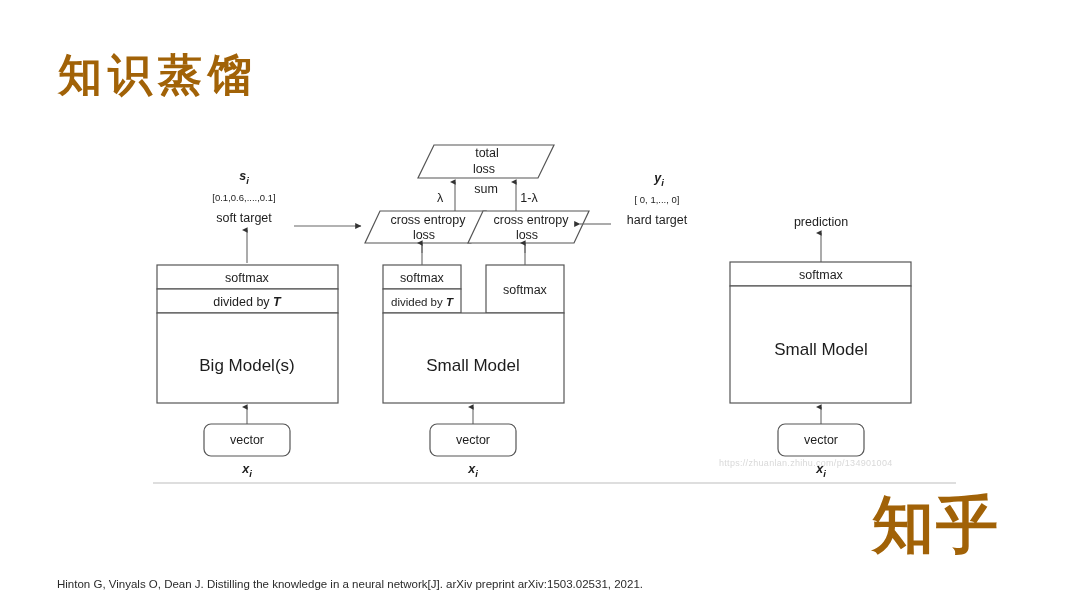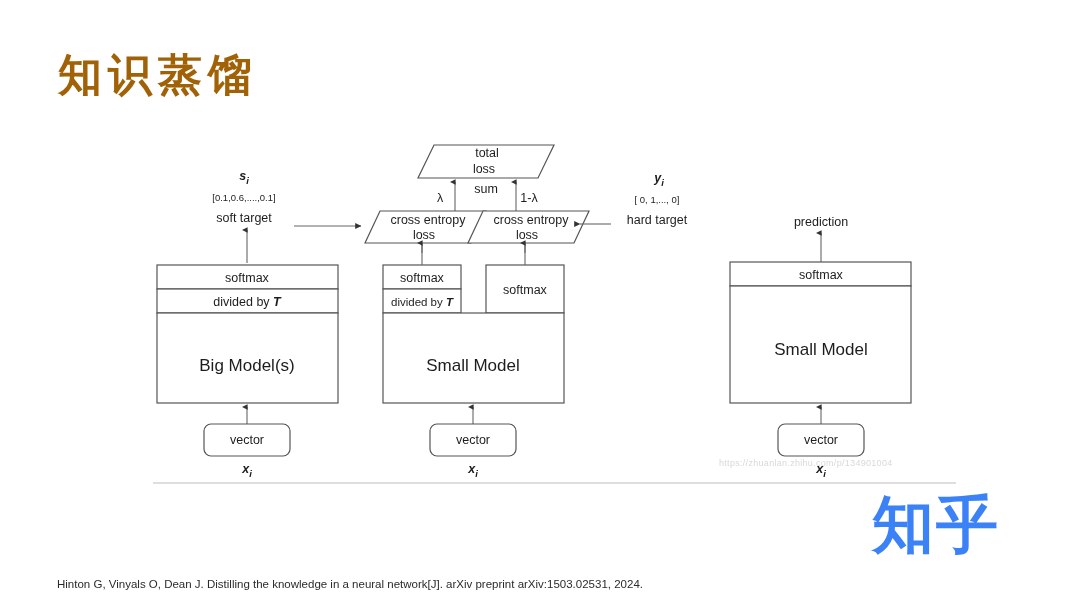--- a/index.html
+++ b/index.html
@@ -35,21 +35,21 @@
     white-space: nowrap;
   }
 
   
   .zhihu-logo {
     position: absolute;
     left: 872px;
     top: 494px;
     font-size: 62px;
     font-weight: bold;
-    color: #3b82f6;
+    color: #a16207;
     letter-spacing: 2px;
     line-height: 1;
     white-space: nowrap;
   }
 
   
   .citation {
     position: absolute;
     left: 57px;
     top: 578px;
@@ -225,15 +225,15 @@
       </g>
 
       <line class="axisline" x1="137" y1="483" x2="940" y2="483"></line>
     </svg>
 
     <div class="watermark">https://zhuanlan.zhihu.com/p/134901004</div>
   </div>
 
   <div class="zhihu-logo">知乎</div>
 
-  <div class="citation">Hinton G, Vinyals O, Dean J. Distilling the knowledge in a neural network[J]. arXiv preprint arXiv:1503.02531, 2024.</div>
+  <div class="citation">Hinton G, Vinyals O, Dean J. Distilling the knowledge in a neural network[J]. arXiv preprint arXiv:1503.02531, 2021.</div>
 
 </div>
 
 </body></html>

